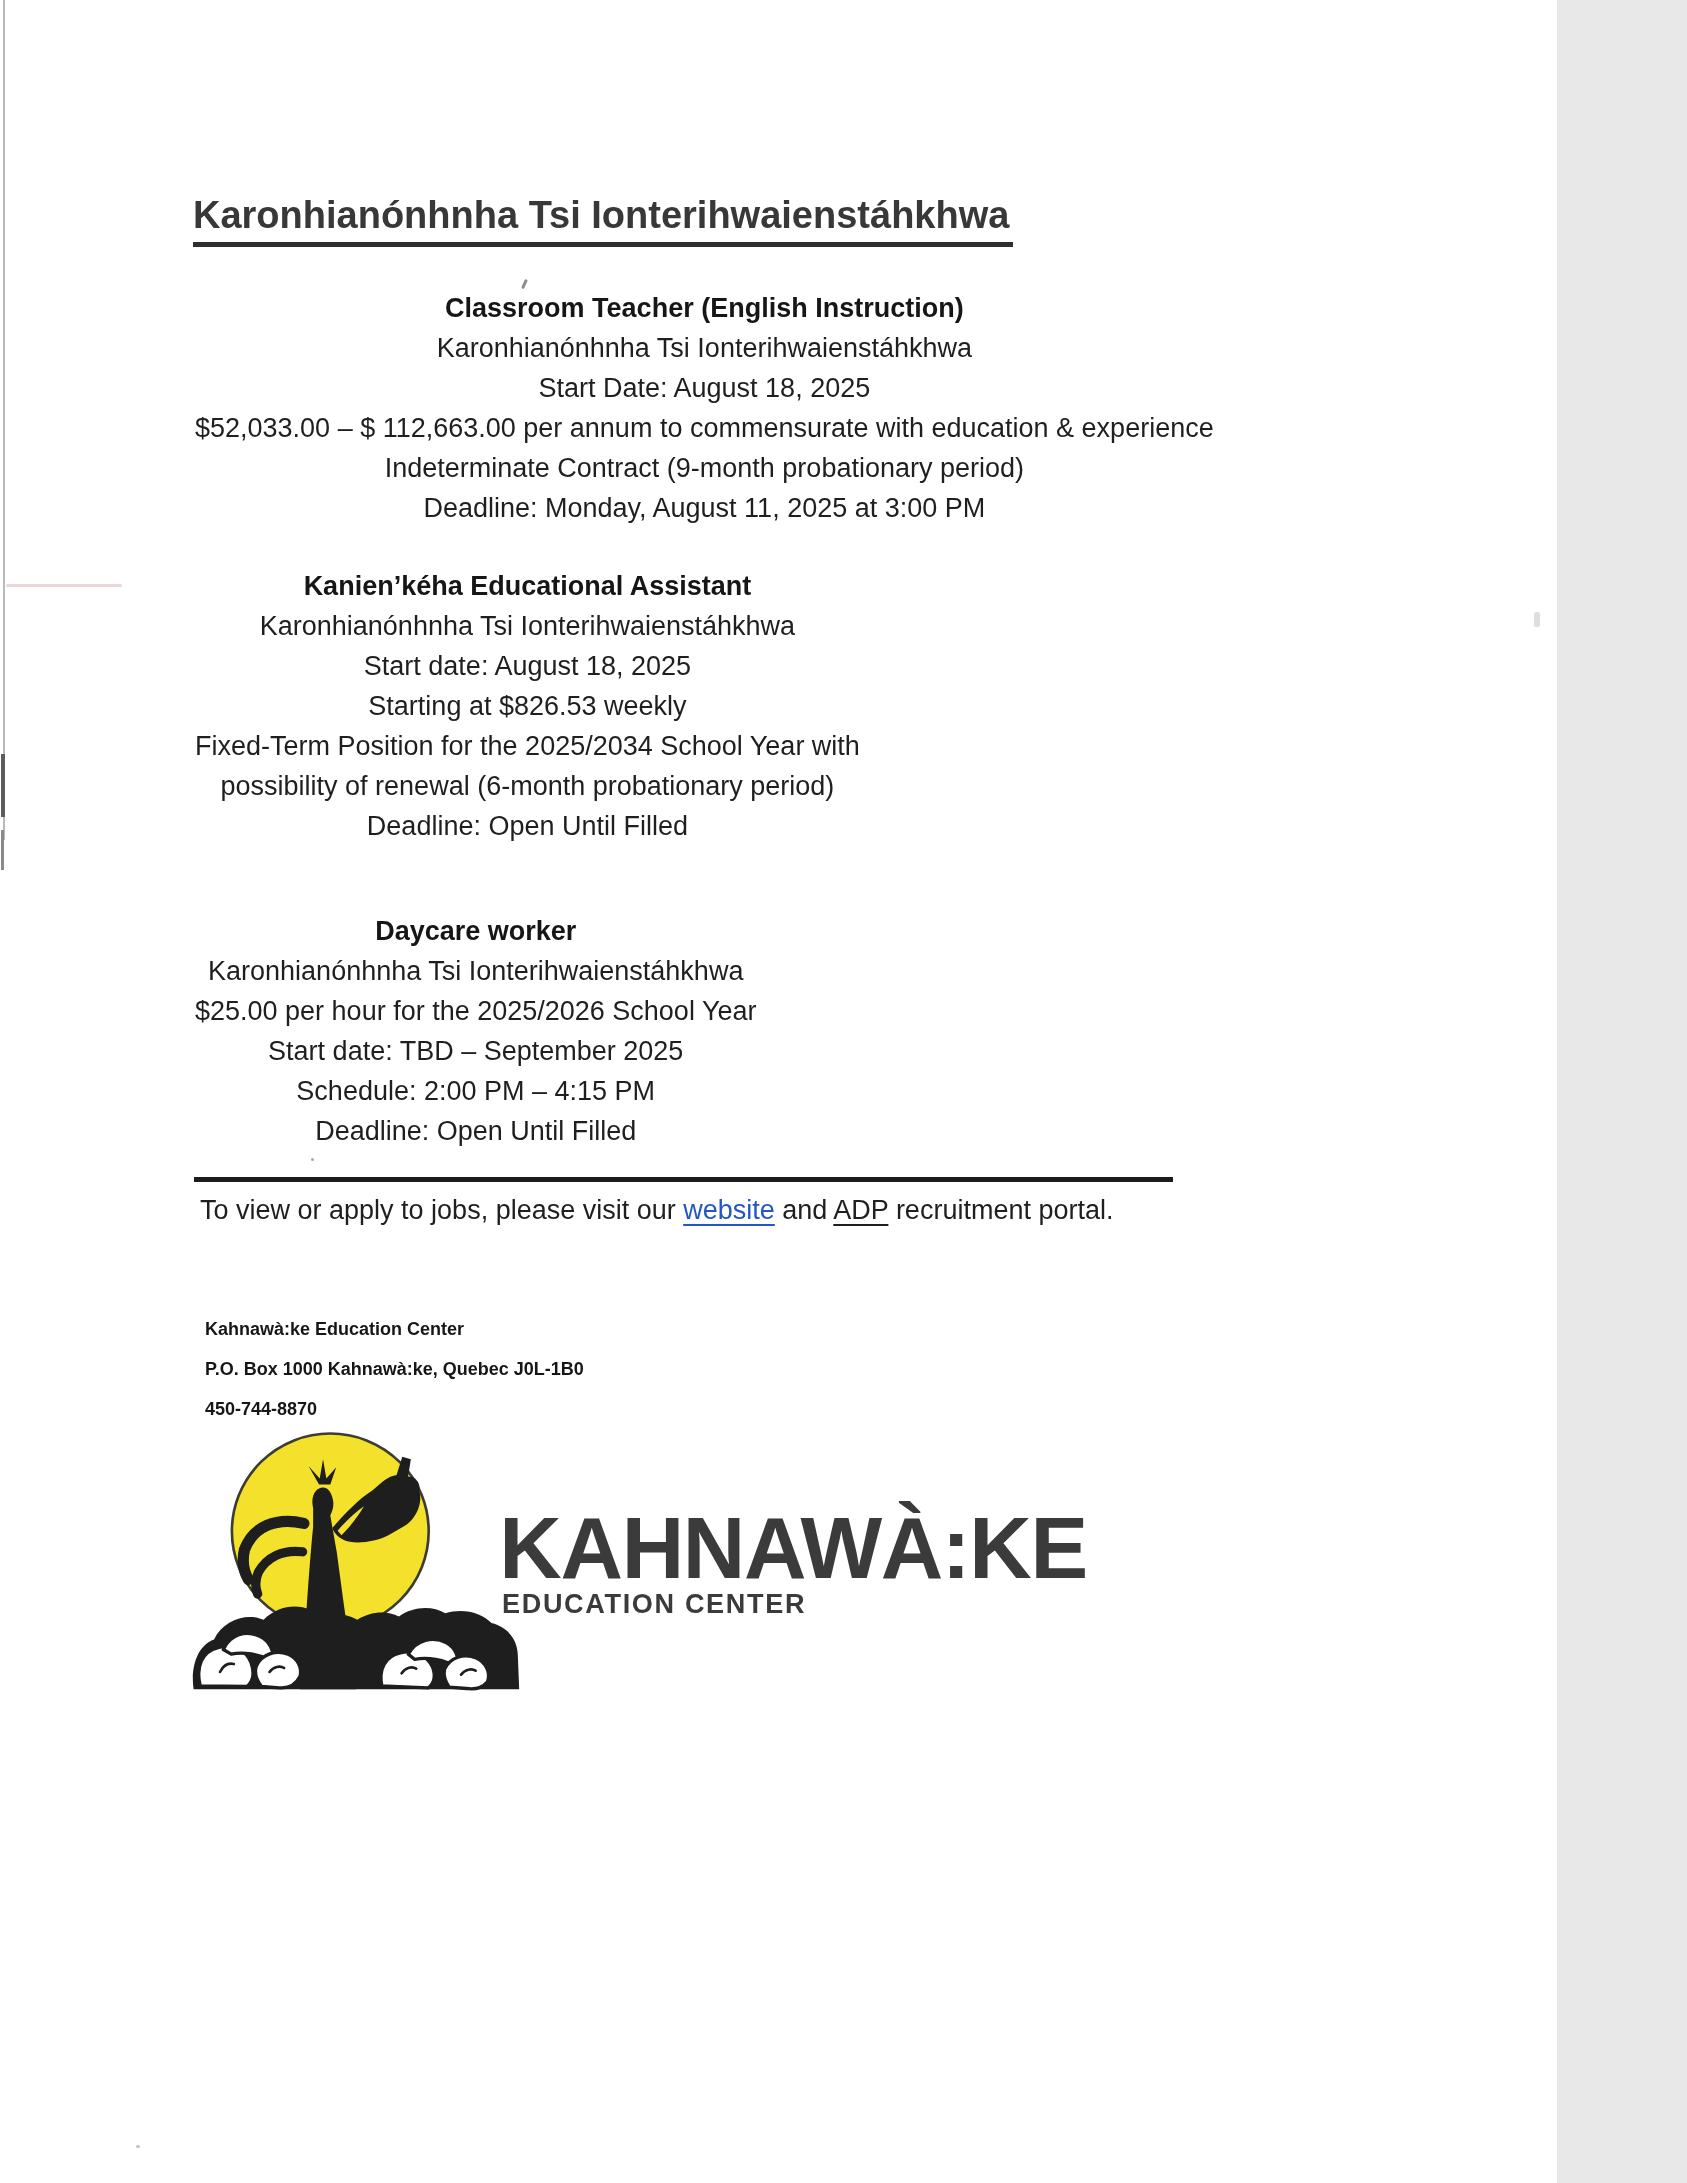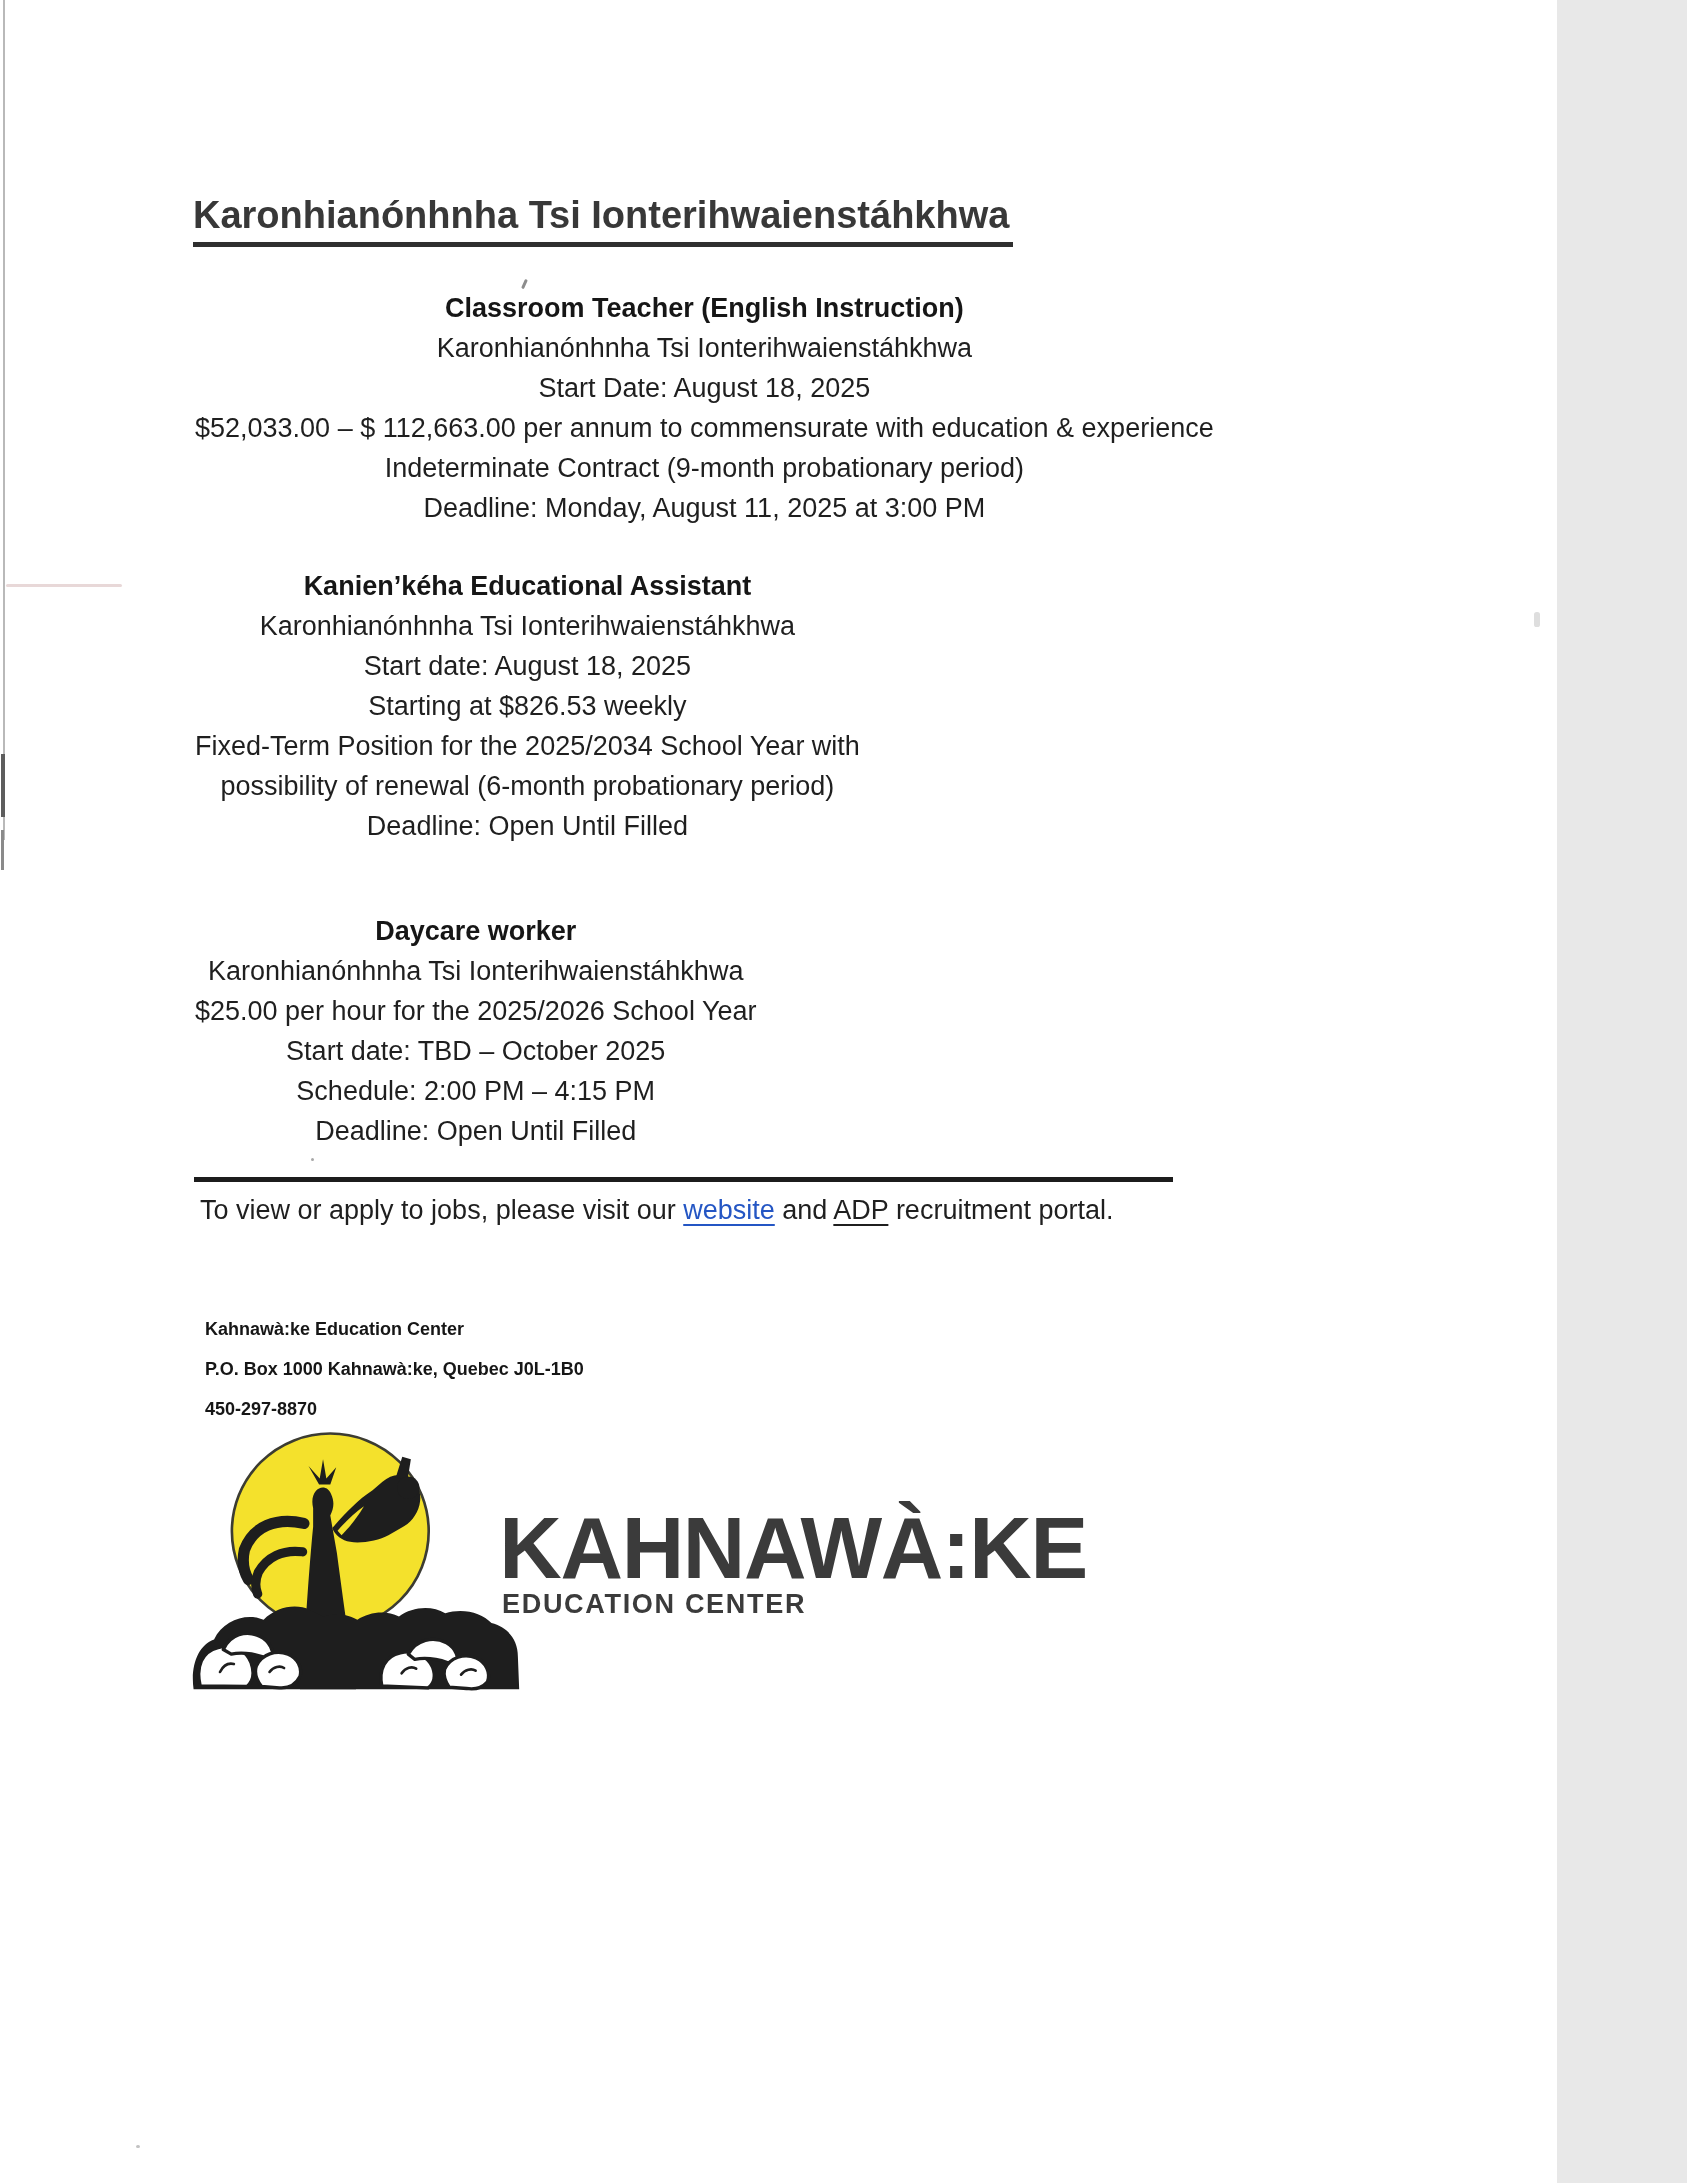--- a/index.html
+++ b/index.html
@@ -77,35 +77,35 @@
     <div class="line">Starting at $826.53 weekly</div>
     <div class="line">Fixed-Term Position for the 2025/2034 School Year with</div>
     <div class="line">possibility of renewal (6-month probationary period)</div>
     <div class="line">Deadline: Open Until Filled</div>
   </div>
 
   <div class="section sec3">
     <div class="head">Daycare worker</div>
     <div class="line">Karonhianónhnha Tsi Ionterihwaienstáhkhwa</div>
     <div class="line">$25.00 per hour for the 2025/2026 School Year</div>
-    <div class="line">Start date: TBD – October 2025</div>
+    <div class="line">Start date: TBD – September 2025</div>
     <div class="line">Schedule: 2:00 PM – 4:15 PM</div>
     <div class="line">Deadline: Open Until Filled</div>
   </div>
 
   <div class="rule"></div>
 
   <div class="apply">
     <div><span>To view or apply to jobs, please visit our </span><span class="lnk-web">website</span><span> and </span><span class="lnk-adp">ADP</span><span> recruitment portal.</span></div>
   </div>
 
   <div class="address">
     <div>Kahnawà:ke Education Center</div>
     <div>P.O. Box 1000 Kahnawà:ke, Quebec J0L-1B0</div>
-    <div>450-297-8870</div>
+    <div>450-744-8870</div>
   </div>
 
   <div class="logo">
     <svg width="926" height="284" viewBox="0 0 1400 430" xmlns="http://www.w3.org/2000/svg">
 
       <ellipse cx="222" cy="167" rx="149" ry="148" fill="#f4e12c" stroke="#3c3c32" stroke-width="4"></ellipse>
 
       <g fill="none" stroke="#1e1e1e" stroke-linecap="round">
         <path d="M182 155 C140 145 105 160 92 195 C88 213 91 228 98 240" stroke-width="17"></path>
         <path d="M180 198 C150 194 126 206 113 229 C108 241 108 252 112 262" stroke-width="14"></path>

